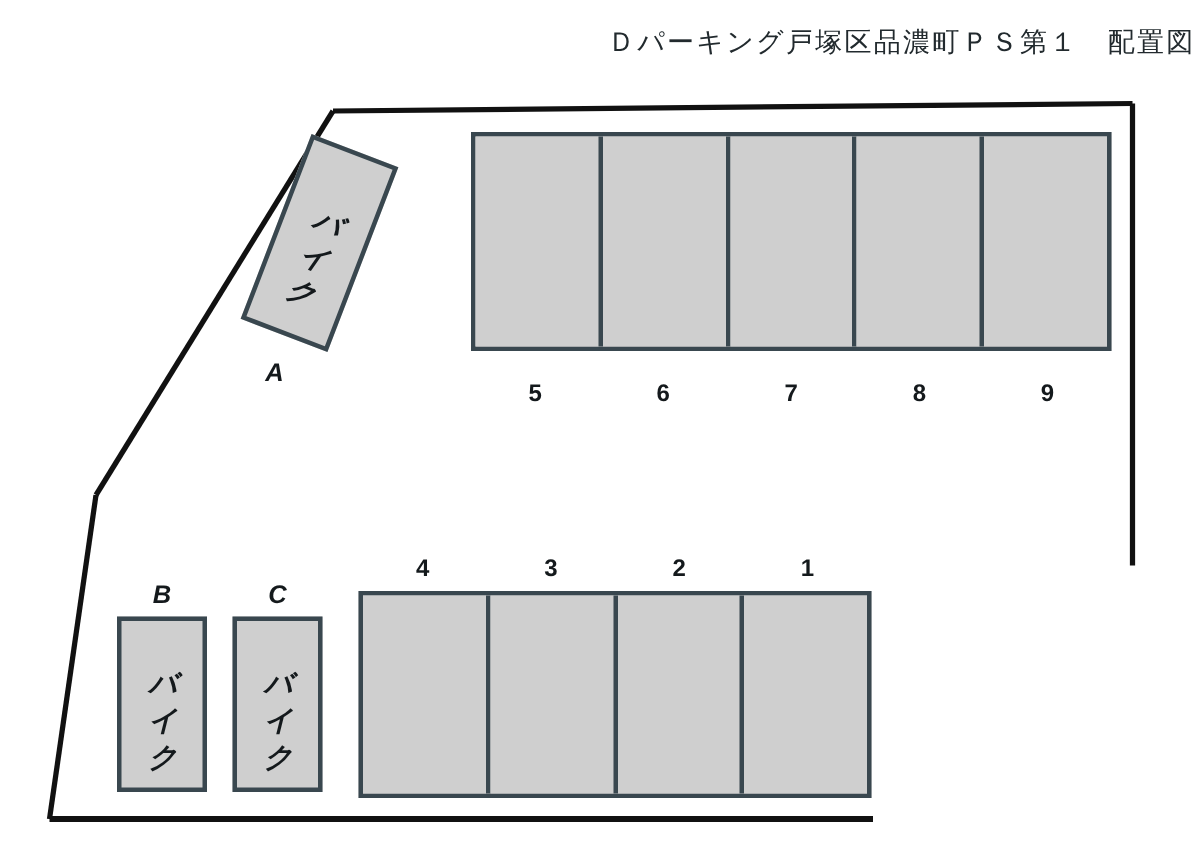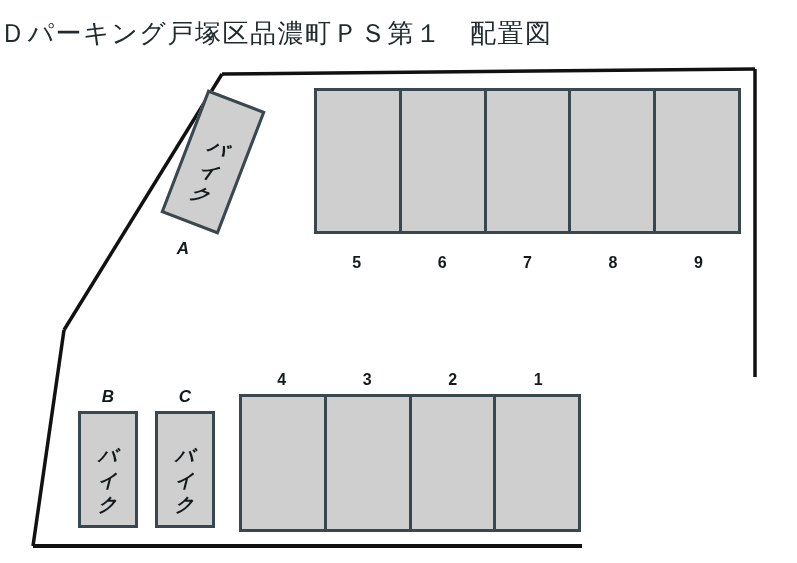--- a/index.html
+++ b/index.html
@@ -18,22 +18,22 @@
     height: 563px;
     background: #ffffff;
     overflow: hidden;
   }
   
   .title {
     position: absolute;
     left: 0;
     top: 16px;
     width: 797px;
-    text-align: left;
-    font-size: 26px;
+    text-align: right;
+    font-size: 18px;
     letter-spacing: 1.5px;
     font-weight: 400;
     color: #222a2e;
     white-space: pre;
   }
   
   .boundary-layer {
     position: absolute;
     left: 0;
     top: 0;

